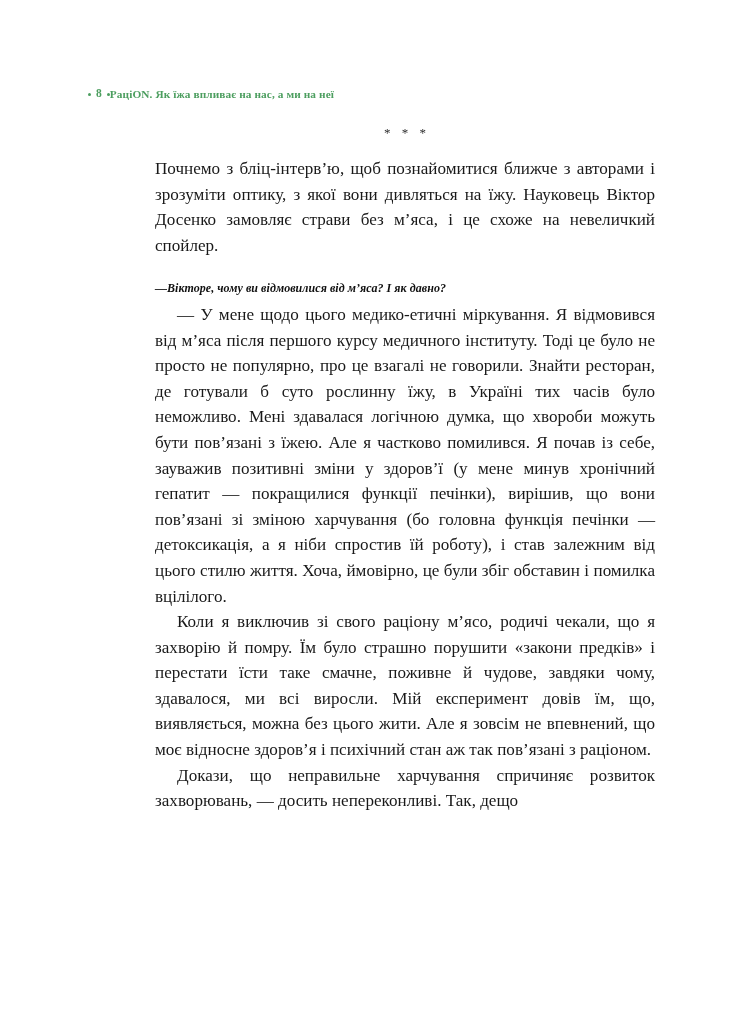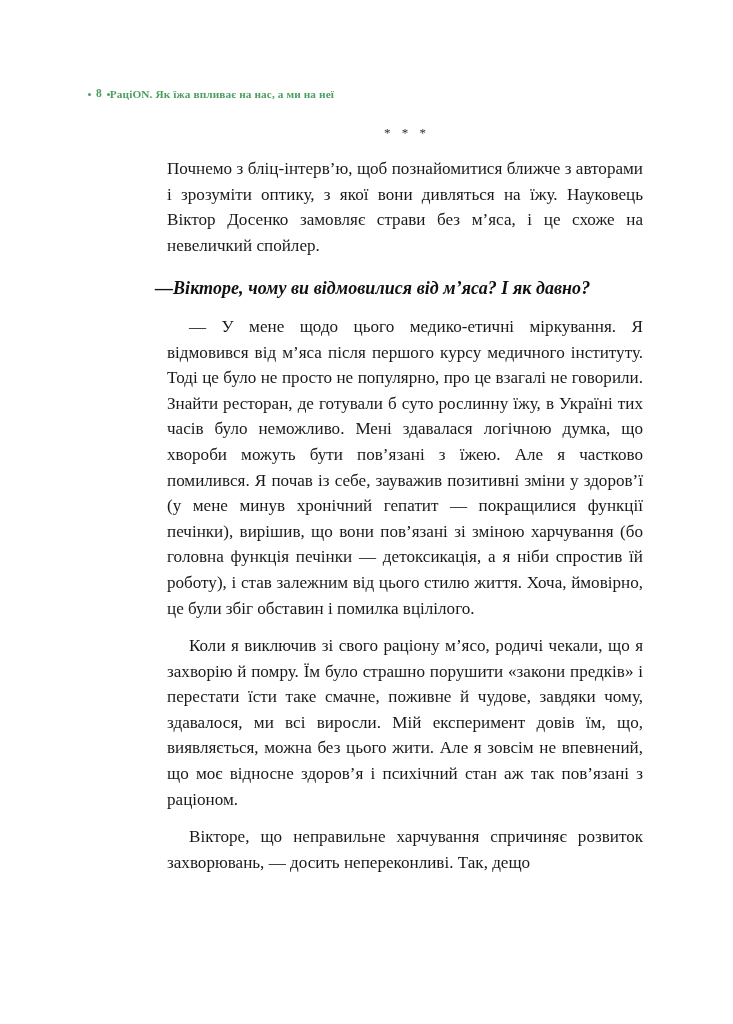--- a/index.html
+++ b/index.html
@@ -80,36 +80,36 @@
     font-size: 13px;
     letter-spacing: 4px;
     color: #2b2b2b;
     margin: 0 0 14px 0;
     height: 18px;
     line-height: 18px;
     padding-left: 4px;
   }
 
   p.body {
-    margin: 12px;
+    margin: 0;
     font-size: 17.1px;
     line-height: 25.6px;
     text-align: justify;
     text-justify: inter-word;
     hyphens: manual;
     color: #191919;
     text-indent: 0;
   }
   p.body.indent {
     text-indent: 22px;
   }
 
   h2.question {
     margin: 18px 0 0 0;
-    font-size: 18px;
+    font-size: 12px;
     line-height: 25.6px;
     font-weight: bold;
     font-style: italic;
     text-align: left;
     color: #101010;
     letter-spacing: 0.05px;
   }
 
   .after-question {
     margin-top: 1px;
@@ -134,17 +134,17 @@
     <div class="sep">* * *</div>
 
     <p class="body">Почнемо з бліц-інтерв’ю, щоб познайомитися ближче з авторами і зрозуміти оптику, з якої вони дивляться на їжу. Науковець Віктор Досенко замовляє страви без м’яса, і це схоже на невеличкий спойлер.</p>
 
     <h2 class="question">—Вікторе, чому ви відмовилися від м’яса? І як давно?</h2>
 
     <p class="body indent after-question">— У мене щодо цього медико-етичні міркування. Я відмовився від м’яса після першого курсу медичного інституту. Тоді це було не просто не популярно, про це взагалі не говорили. Знайти ресторан, де готували б суто рослинну їжу, в Україні тих часів було неможливо. Мені здавалася логічною думка, що хвороби можуть бути пов’язані з їжею. Але я частково помилився. Я почав із себе, зауважив позитивні зміни у здоров’ї (у мене минув хронічний гепатит — покращилися функції печінки), вирішив, що вони пов’язані зі зміною харчування (бо головна функція печінки — детоксикація, а я ніби спростив їй роботу), і став залежним від цього стилю життя. Хоча, ймовірно, це були збіг обставин і помилка вцілілого.</p>
 
     <p class="body indent">Коли я виключив зі свого раціону м’ясо, родичі чекали, що я захворію й помру. Їм було страшно порушити «закони предків» і перестати їсти таке смачне, поживне й чудове, завдяки чому, здавалося, ми всі виросли. Мій експеримент довів їм, що, виявляється, можна без цього жити. Але я зовсім не впевнений, що моє відносне здоров’я і психічний стан аж так пов’язані з раціоном.</p>
 
-    <p class="body indent">Вікторе, що неправильне харчування спричиняє розвиток захворювань, — досить непереконливі. Так, дещо</p>
+    <p class="body indent">Докази, що неправильне харчування спричиняє розвиток захворювань, — досить непереконливі. Так, дещо</p>
 
   </div>
 
 </div>
 
 </body></html>

